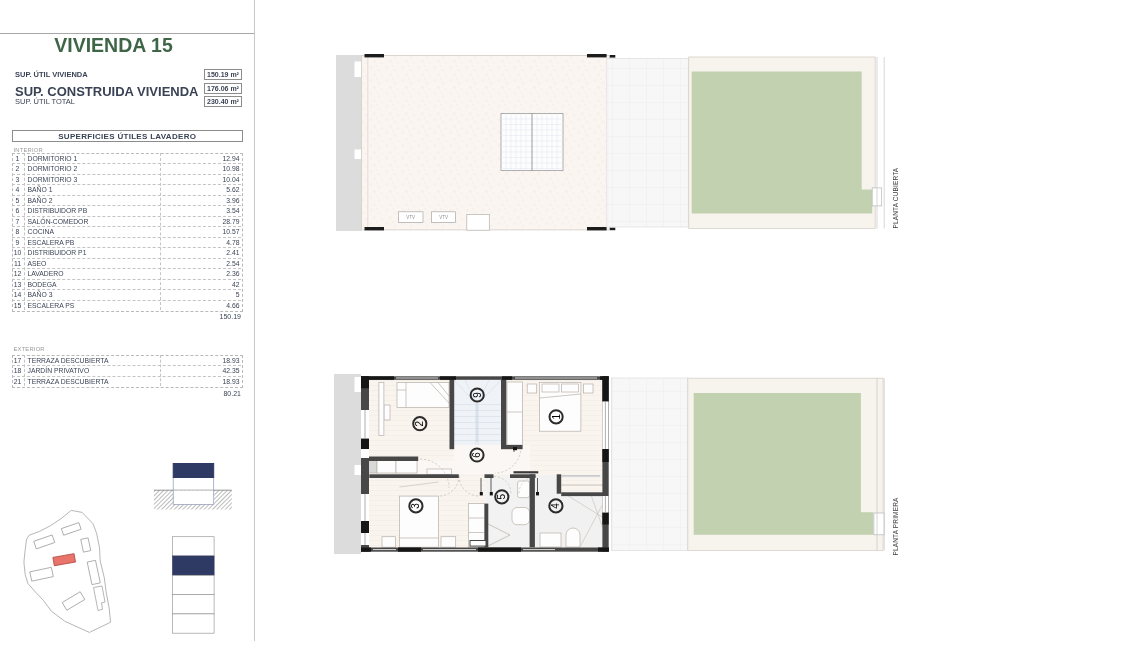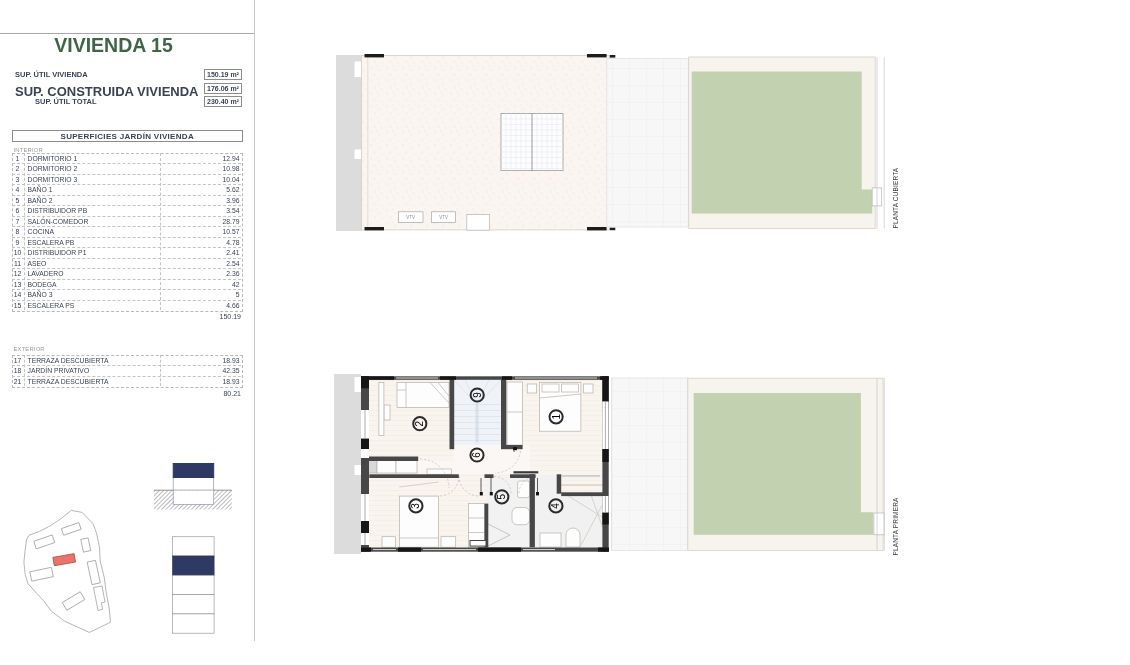--- a/index.html
+++ b/index.html
@@ -11,26 +11,26 @@
 </head>
 <body>
 
 <div class="abs" style="left:0;top:33px;width:254px;height:1px;background:#a8a8a8;"></div>
 <div class="abs" style="left:254px;top:0;width:1px;height:641px;background:#c9c9c9;"></div>
 
 <div class="abs" style="left:0;top:33.5px;width:227px;text-align:center;font-size:19.5px;font-weight:bold;color:#3f6547;">VIVIENDA 15</div>
 
 <div class="abs navy" style="left:15px;top:69.5px;font-size:7.5px;font-weight:bold;">SUP. ÚTIL VIVIENDA</div>
 <div class="abs navy" style="left:15px;top:83.5px;font-size:13px;font-weight:bold;">SUP. CONSTRUIDA VIVIENDA</div>
-<div class="abs navy" style="left:15px;top:97px;font-size:7.5px;font-weight:bold;margin-left:20px;">SUP. ÚTIL TOTAL</div>
+<div class="abs navy" style="left:15px;top:97px;font-size:7.5px;font-weight:normal;">SUP. ÚTIL TOTAL</div>
 <div class="abs navy" style="left:204px;top:68.5px;width:36px;height:9px;border:1px solid #8c8c8c;font-size:7px;font-weight:bold;text-align:center;line-height:9px;">150.19 m²</div>
 <div class="abs navy" style="left:204px;top:82.5px;width:36px;height:9px;border:1px solid #8c8c8c;font-size:7px;font-weight:bold;text-align:center;line-height:9px;">176.06 m²</div>
 <div class="abs navy" style="left:204px;top:96px;width:36px;height:9px;border:1px solid #8c8c8c;font-size:7px;font-weight:bold;text-align:center;line-height:9px;">230.40 m²</div>
 
-<div class="abs navy" style="left:11.5px;top:129.5px;width:229.5px;height:10.5px;border:1px solid #8c8c8c;font-size:8px;font-weight:bold;text-align:center;line-height:11px;letter-spacing:0.3px;">SUPERFICIES JARDÍN VIVIENDA</div>
+<div class="abs navy" style="left:11.5px;top:129.5px;width:229.5px;height:10.5px;border:1px solid #8c8c8c;font-size:8px;font-weight:bold;text-align:center;line-height:11px;letter-spacing:0.3px;">SUPERFICIES ÚTILES LAVADERO</div>
 <div class="abs" style="left:13.5px;top:146.5px;font-size:5.8px;color:#9a9a9a;letter-spacing:0.2px;">INTERIOR</div>
 
 <div id="tint" class="abs" style="left:11.5px;top:152.8px;width:230px;height:157.5px;">
 <div style="position:absolute;left:0;top:0;width:229px;height:157.5px;border:1px dashed #b9b9b9;"></div>
 <div style="position:absolute;left:12.5px;top:0;width:0;height:157.5px;border-left:1px dashed #c4c4c4;"></div>
 <div style="position:absolute;left:148px;top:0;width:0;height:157.5px;border-left:1px dashed #c4c4c4;"></div>
 <div style="position:absolute;left:0;top:1.8px;width:12px;text-align:center;font-size:6.8px;color:#3a4355;">1</div>
 <div style="position:absolute;left:16px;top:1.8px;font-size:6.8px;color:#3a4355;">DORMITORIO 1</div>
 <div style="position:absolute;right:2px;top:1.8px;font-size:6.8px;color:#3a4355;">12.94</div>
 <div style="position:absolute;left:0;top:10.5px;width:229px;height:0;border-top:1px dashed #c4c4c4;"></div>

